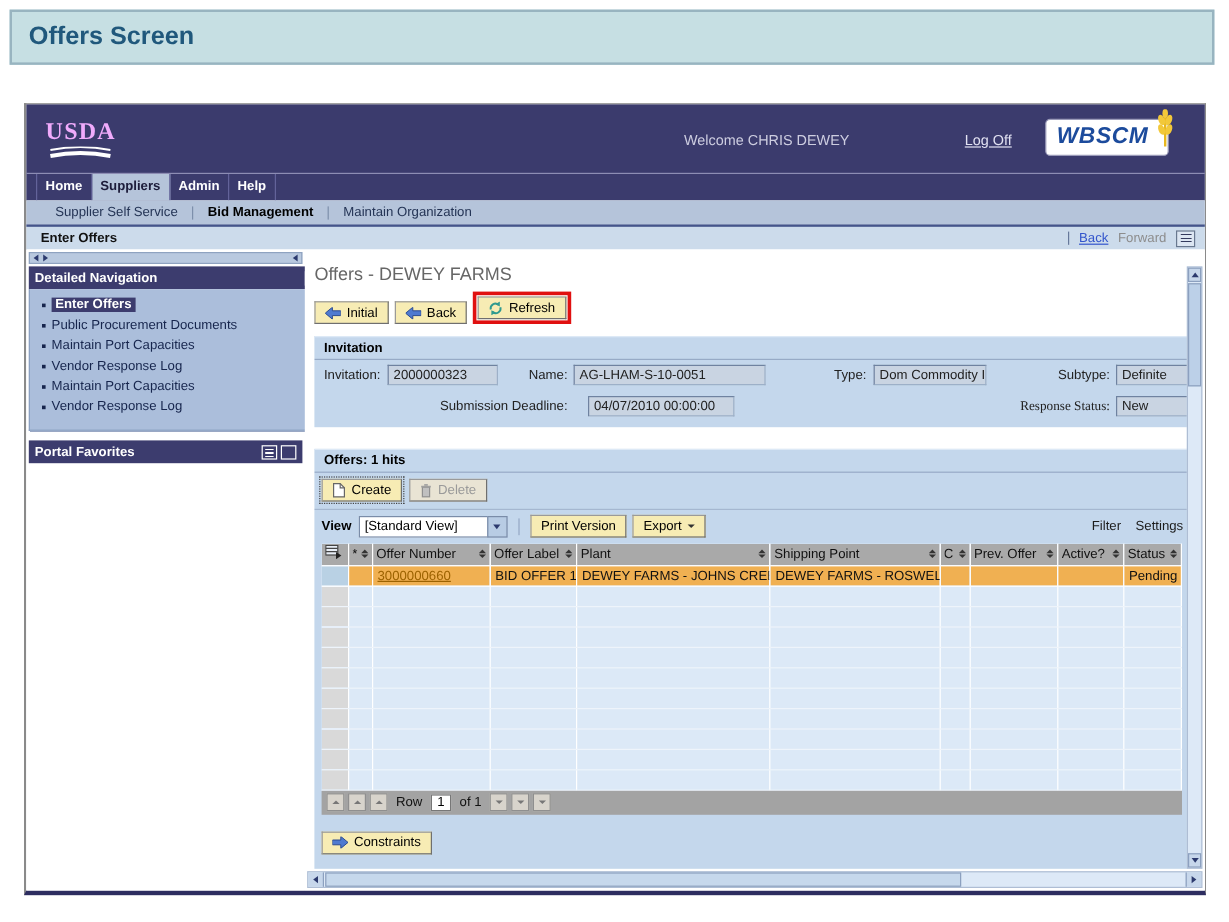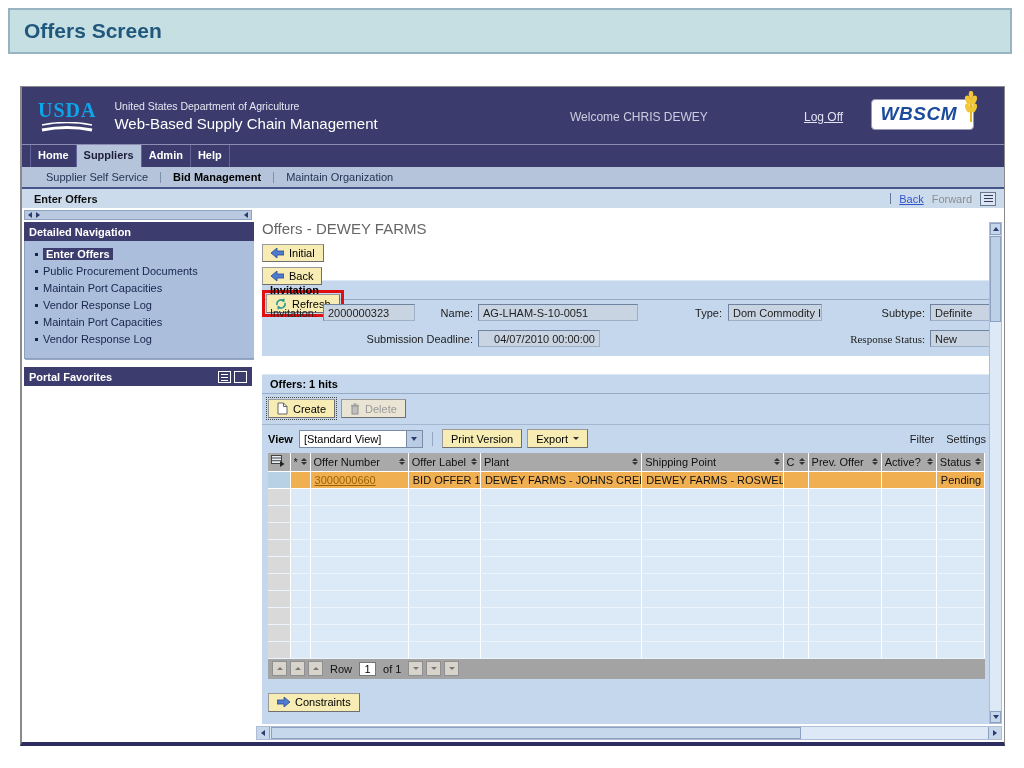--- a/index.html
+++ b/index.html
@@ -22,21 +22,21 @@
     background: #fff; border: 1px solid #8a8a8a; border-left: 2px solid #8a8a8a;
     border-bottom: 4px solid #2d2d60; display: flex; flex-direction: column;
   }
 
   
   .masthead {
     position: relative; height: 58px; background: #3b3b6d; flex: 0 0 auto;
     display: flex; align-items: center; padding: 0 16px; border-bottom: 1px solid #8d8db4;
   }
   .usda-logo { margin-right: 18px; display: flex; flex-direction: column; align-items: center; }
-  .usda-text { color: #0ea5e9; font-weight: bold; font-size: 20px; letter-spacing: 1px; font-family: "Liberation Serif", serif; }
+  .usda-text { color: #f0abfc; font-weight: bold; font-size: 20px; letter-spacing: 1px; font-family: "Liberation Serif", serif; }
   .agency-block { display: flex; flex-direction: column; gap: 3px; }
   .agency { color: #e6e6f2; font-size: 10.5px; }
   .appname { color: #ffffff; font-size: 15px; }
   .welcome { position: absolute; left: 548px; top: 23px; color: #cdcde0; font-size: 12px; }
   .logoff { position: absolute; left: 782px; top: 23px; color: #e2e2f2; font-size: 12px; text-decoration: underline; cursor: pointer; }
   .wbscm { position: absolute; right: 30px; top: 12px; background: #fff; border-radius: 4px;
            padding: 3px 16px 4px 9px; border: 1px solid #9a9ab8; }
   .wbscm b { color: #1c4b9c; font-size: 19px; font-style: italic; letter-spacing: .5px; }
   .wheat { position: absolute; right: -5px; top: -9px; }
 
@@ -86,21 +86,21 @@
       background: repeating-linear-gradient(to bottom, #fff 0 1px, transparent 1px 3px); }
   .nav-list { list-style: none; background: #abbedb; padding: 5px 4px 10px 6px; border: 1px solid #8ba0c0; border-top: none; }
   .nav-list li { padding: 2px 2px 2px 12px; position: relative; color: #16254d; cursor: pointer; line-height: 13px; }
   .nav-list li::before { content:""; position:absolute; left:4px; top:7px; width:3px; height:3px; background:#16254d; }
   .nav-list li span.sel { background: #3c3c6e; color: #fff; font-weight: bold; padding: 0 3px; }
   .pf-header { margin-top: 8px; width: 228px; }
 
   
   .content { flex: 1; position: relative; background: #fff; min-width: 0; }
   .content-title { color: #666; font-size: 15px; margin: 12px 0 7px 8px; }
-  .toolbar { margin-left: 8px; display: flex; align-items: flex-start; gap: 5px; height: 26px; flex-direction: column; }
+  .toolbar { margin-left: 8px; display: flex; align-items: flex-end; gap: 5px; height: 26px; }
   .ybtn { display: inline-flex; align-items: center; gap: 5px; background: #f7ecb4;
           border: 1px solid #9a9a9a; border-bottom-color: #6f6f6f; border-right-color: #6f6f6f;
           padding: 2px 8px; font-size: 11px; font-family: inherit; color: #000; height: 19px; cursor: pointer; white-space: nowrap; }
   .ybtn.focus { outline: 1px dotted #444; outline-offset: 1px; }
   .ybtn.disabled { background: #e9e4d4; color: #9a9a9a; cursor: default; }
   .annot { display: inline-block; border: 3px solid #e01010; padding: 1px; }
 
   .panel { width: 730px; margin-left: 8px; background: #c4d7ec; overflow: hidden; }
   .panel-header { font-weight: bold; color: #000; padding: 4px 8px 3px;
                   border-bottom: 1px solid #97aac6; box-shadow: 0 1px 0 #dde9f6 inset; }
@@ -185,24 +185,20 @@
 
   <div class="window">
 
     <div class="masthead">
       <div class="usda-logo">
         <span class="usda-text">USDA</span>
         <svg width="52" height="11" viewBox="0 0 52 11">
           <path d="M1 3 Q26 -2 51 3" stroke="#fff" stroke-width="1.6" fill="none"></path>
           <path d="M1 8 Q26 3 51 8" stroke="#fff" stroke-width="3.2" fill="none"></path>
         </svg>
-      </div>
-      <div class="agency-block">
-        <div class="agency">United States Department of Agriculture</div>
-        <div class="appname">Web-Based Supply Chain Management</div>
       </div>
       <div class="welcome">Welcome CHRIS DEWEY</div>
       <a class="logoff">Log Off</a>
       <div class="wbscm">
         <b>WBSCM</b>
         <svg class="wheat" width="14" height="34" viewBox="0 0 14 34">
           <path d="M7 4 V31" stroke="#e8b820" stroke-width="2"></path>
           <ellipse cx="4" cy="9" rx="2.6" ry="4.6" fill="#f2c83a" transform="rotate(-22 4 9)"></ellipse>
           <ellipse cx="10" cy="9" rx="2.6" ry="4.6" fill="#f2c83a" transform="rotate(22 10 9)"></ellipse>
           <ellipse cx="4" cy="17" rx="2.6" ry="4.6" fill="#f2c83a" transform="rotate(-22 4 17)"></ellipse>
@@ -308,21 +304,21 @@
               <span class="ffield" style="left:61px;width:92px;">2000000323</span>
               <span class="flabel" style="left:81px;width:130px;">Name:</span>
               <span class="ffield" style="left:216px;width:160px;">AG-LHAM-S-10-0051</span>
               <span class="flabel" style="left:400px;width:60px;">Type:</span>
               <span class="ffield" style="left:466px;width:94px;">Dom Commodity Inv</span>
               <span class="flabel" style="left:593px;width:70px;">Subtype:</span>
               <span class="ffield" style="left:668px;width:80px;">Definite</span>
             </div>
             <div class="inv-row">
               <span class="flabel" style="left:61px;width:150px;">Submission Deadline:</span>
-              <span class="ffield" style="left:216px;width:122px;text-align:right;">04/07/2010 00:00:00</span>
+              <span class="ffield" style="left:228px;width:122px;">04/07/2010 00:00:00</span>
               <span class="flabel" style="left:563px;width:100px;font-family:Liberation Serif, serif;">Response Status:</span>
               <span class="ffield" style="left:668px;width:80px;">New</span>
             </div>
           </div>
         </div>
 
         <div class="panel offers-panel">
           <div class="panel-header">Offers: 1 hits</div>
 
           <div class="btnrow">

